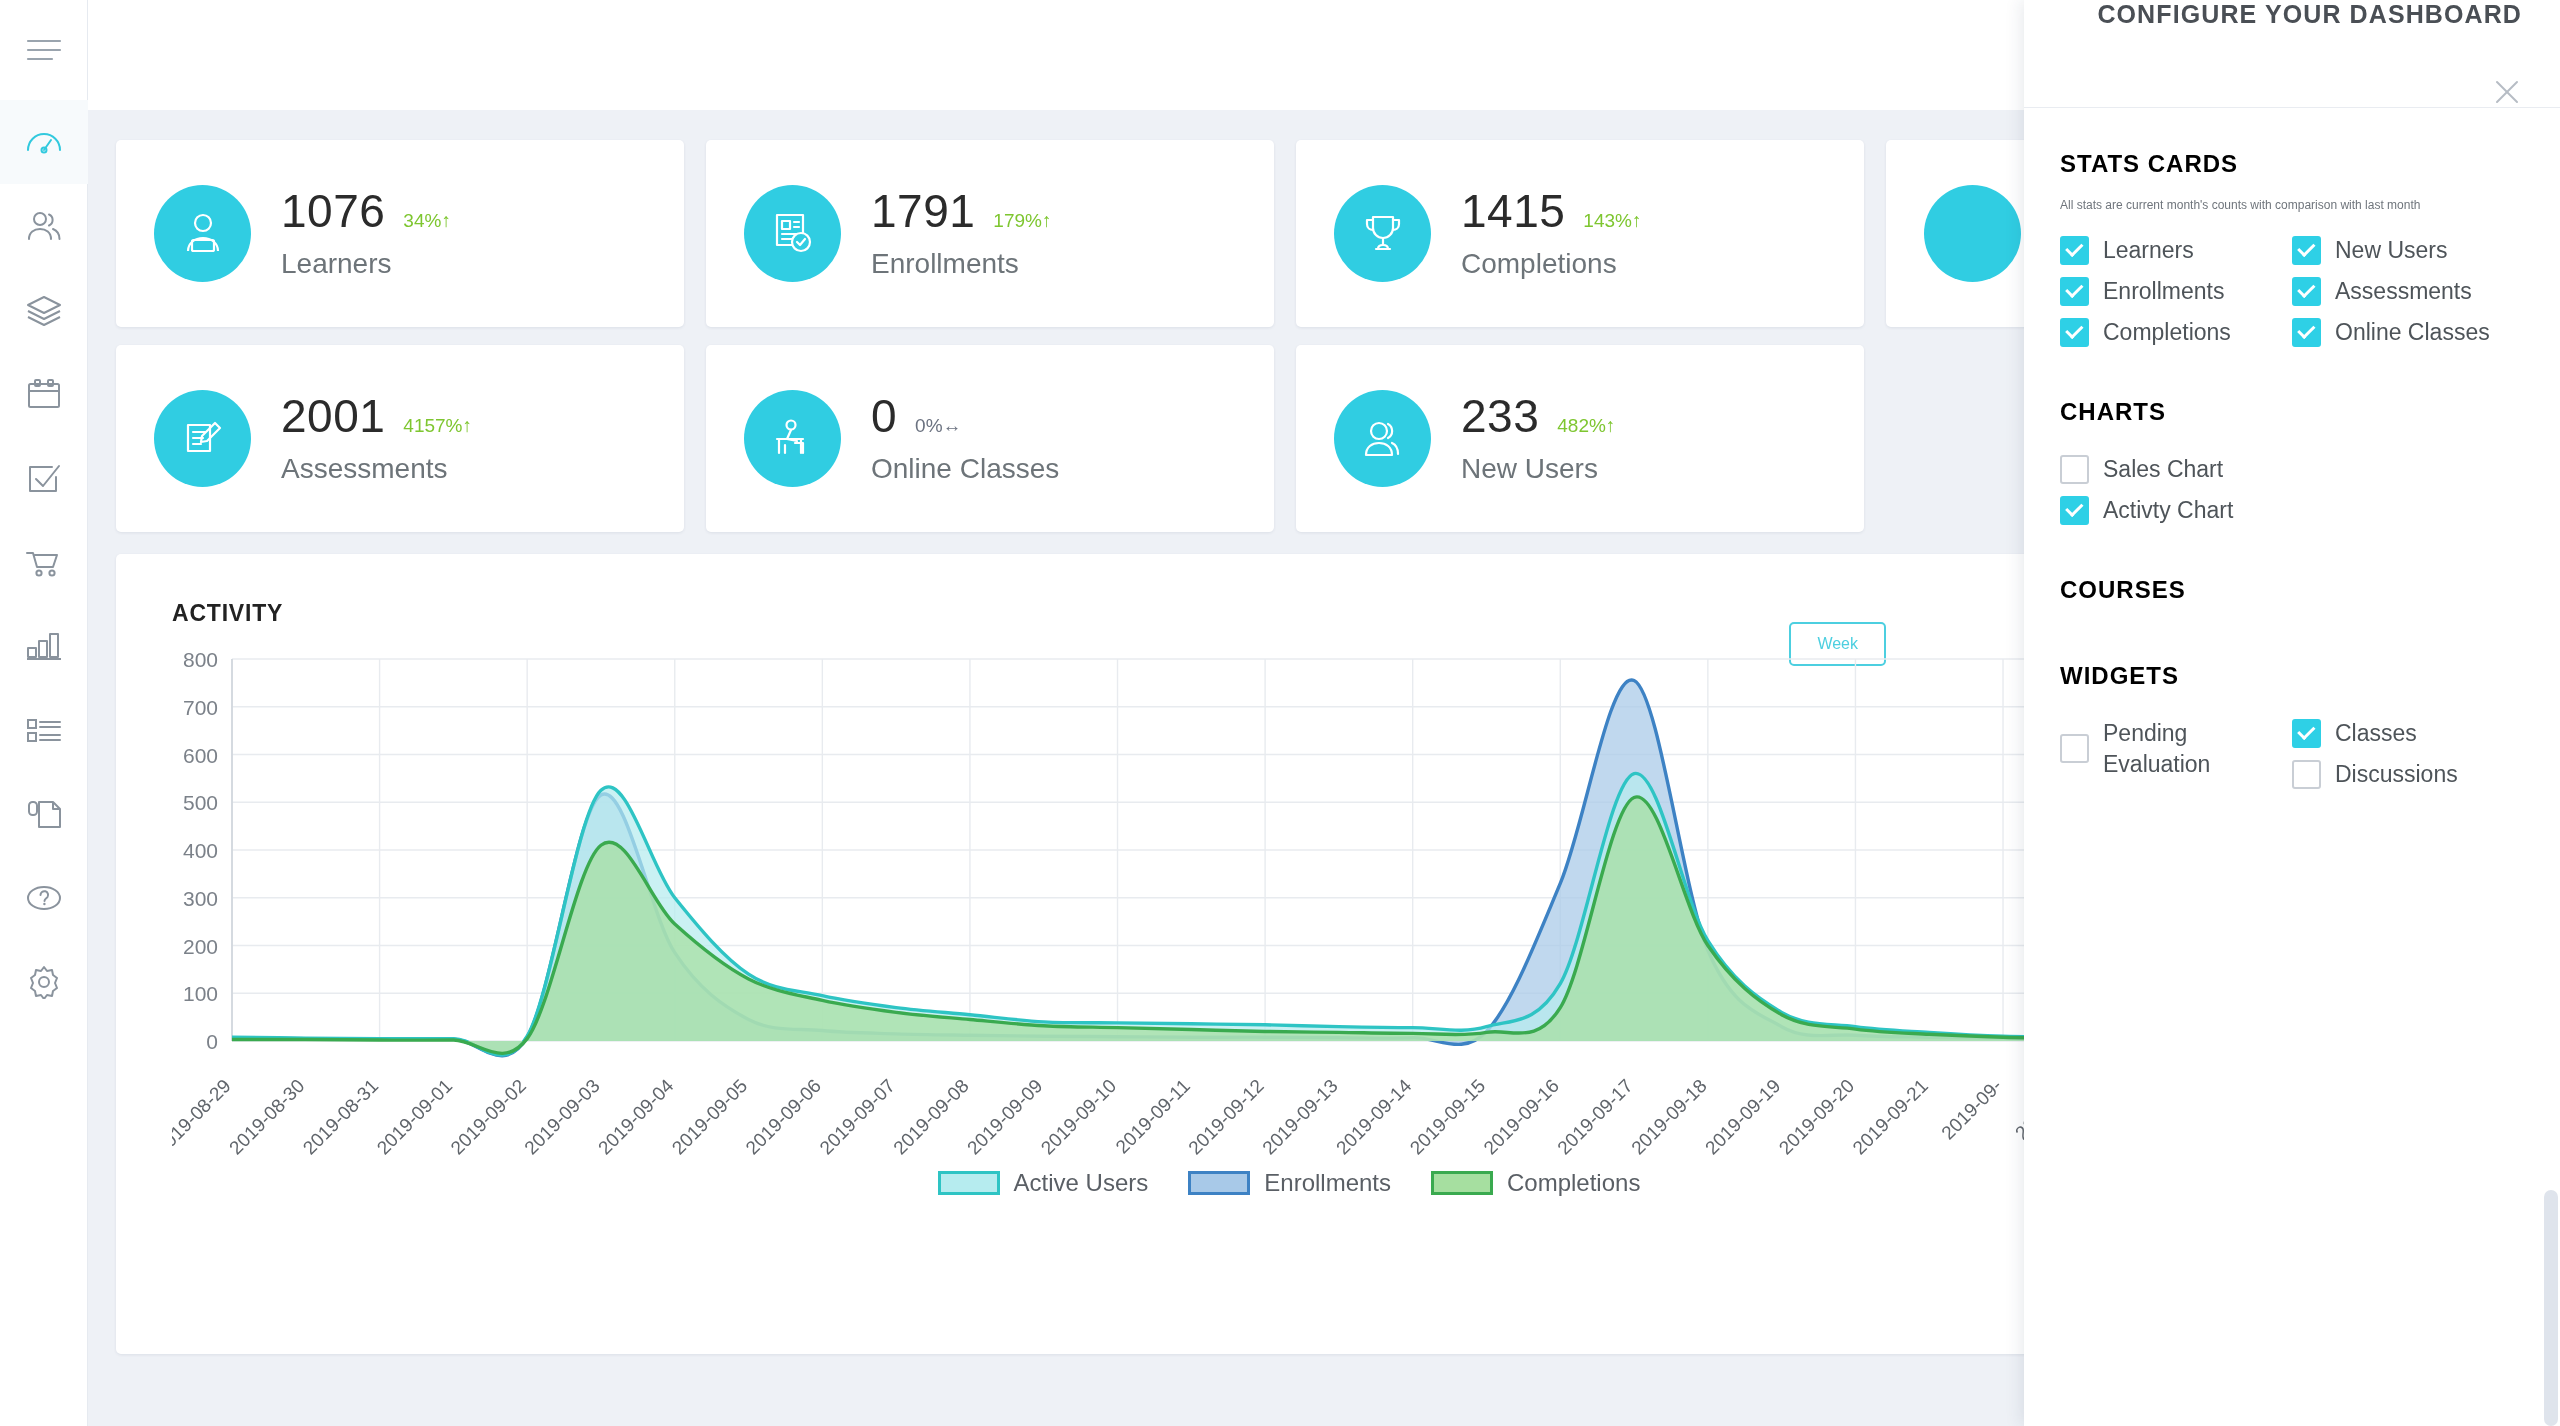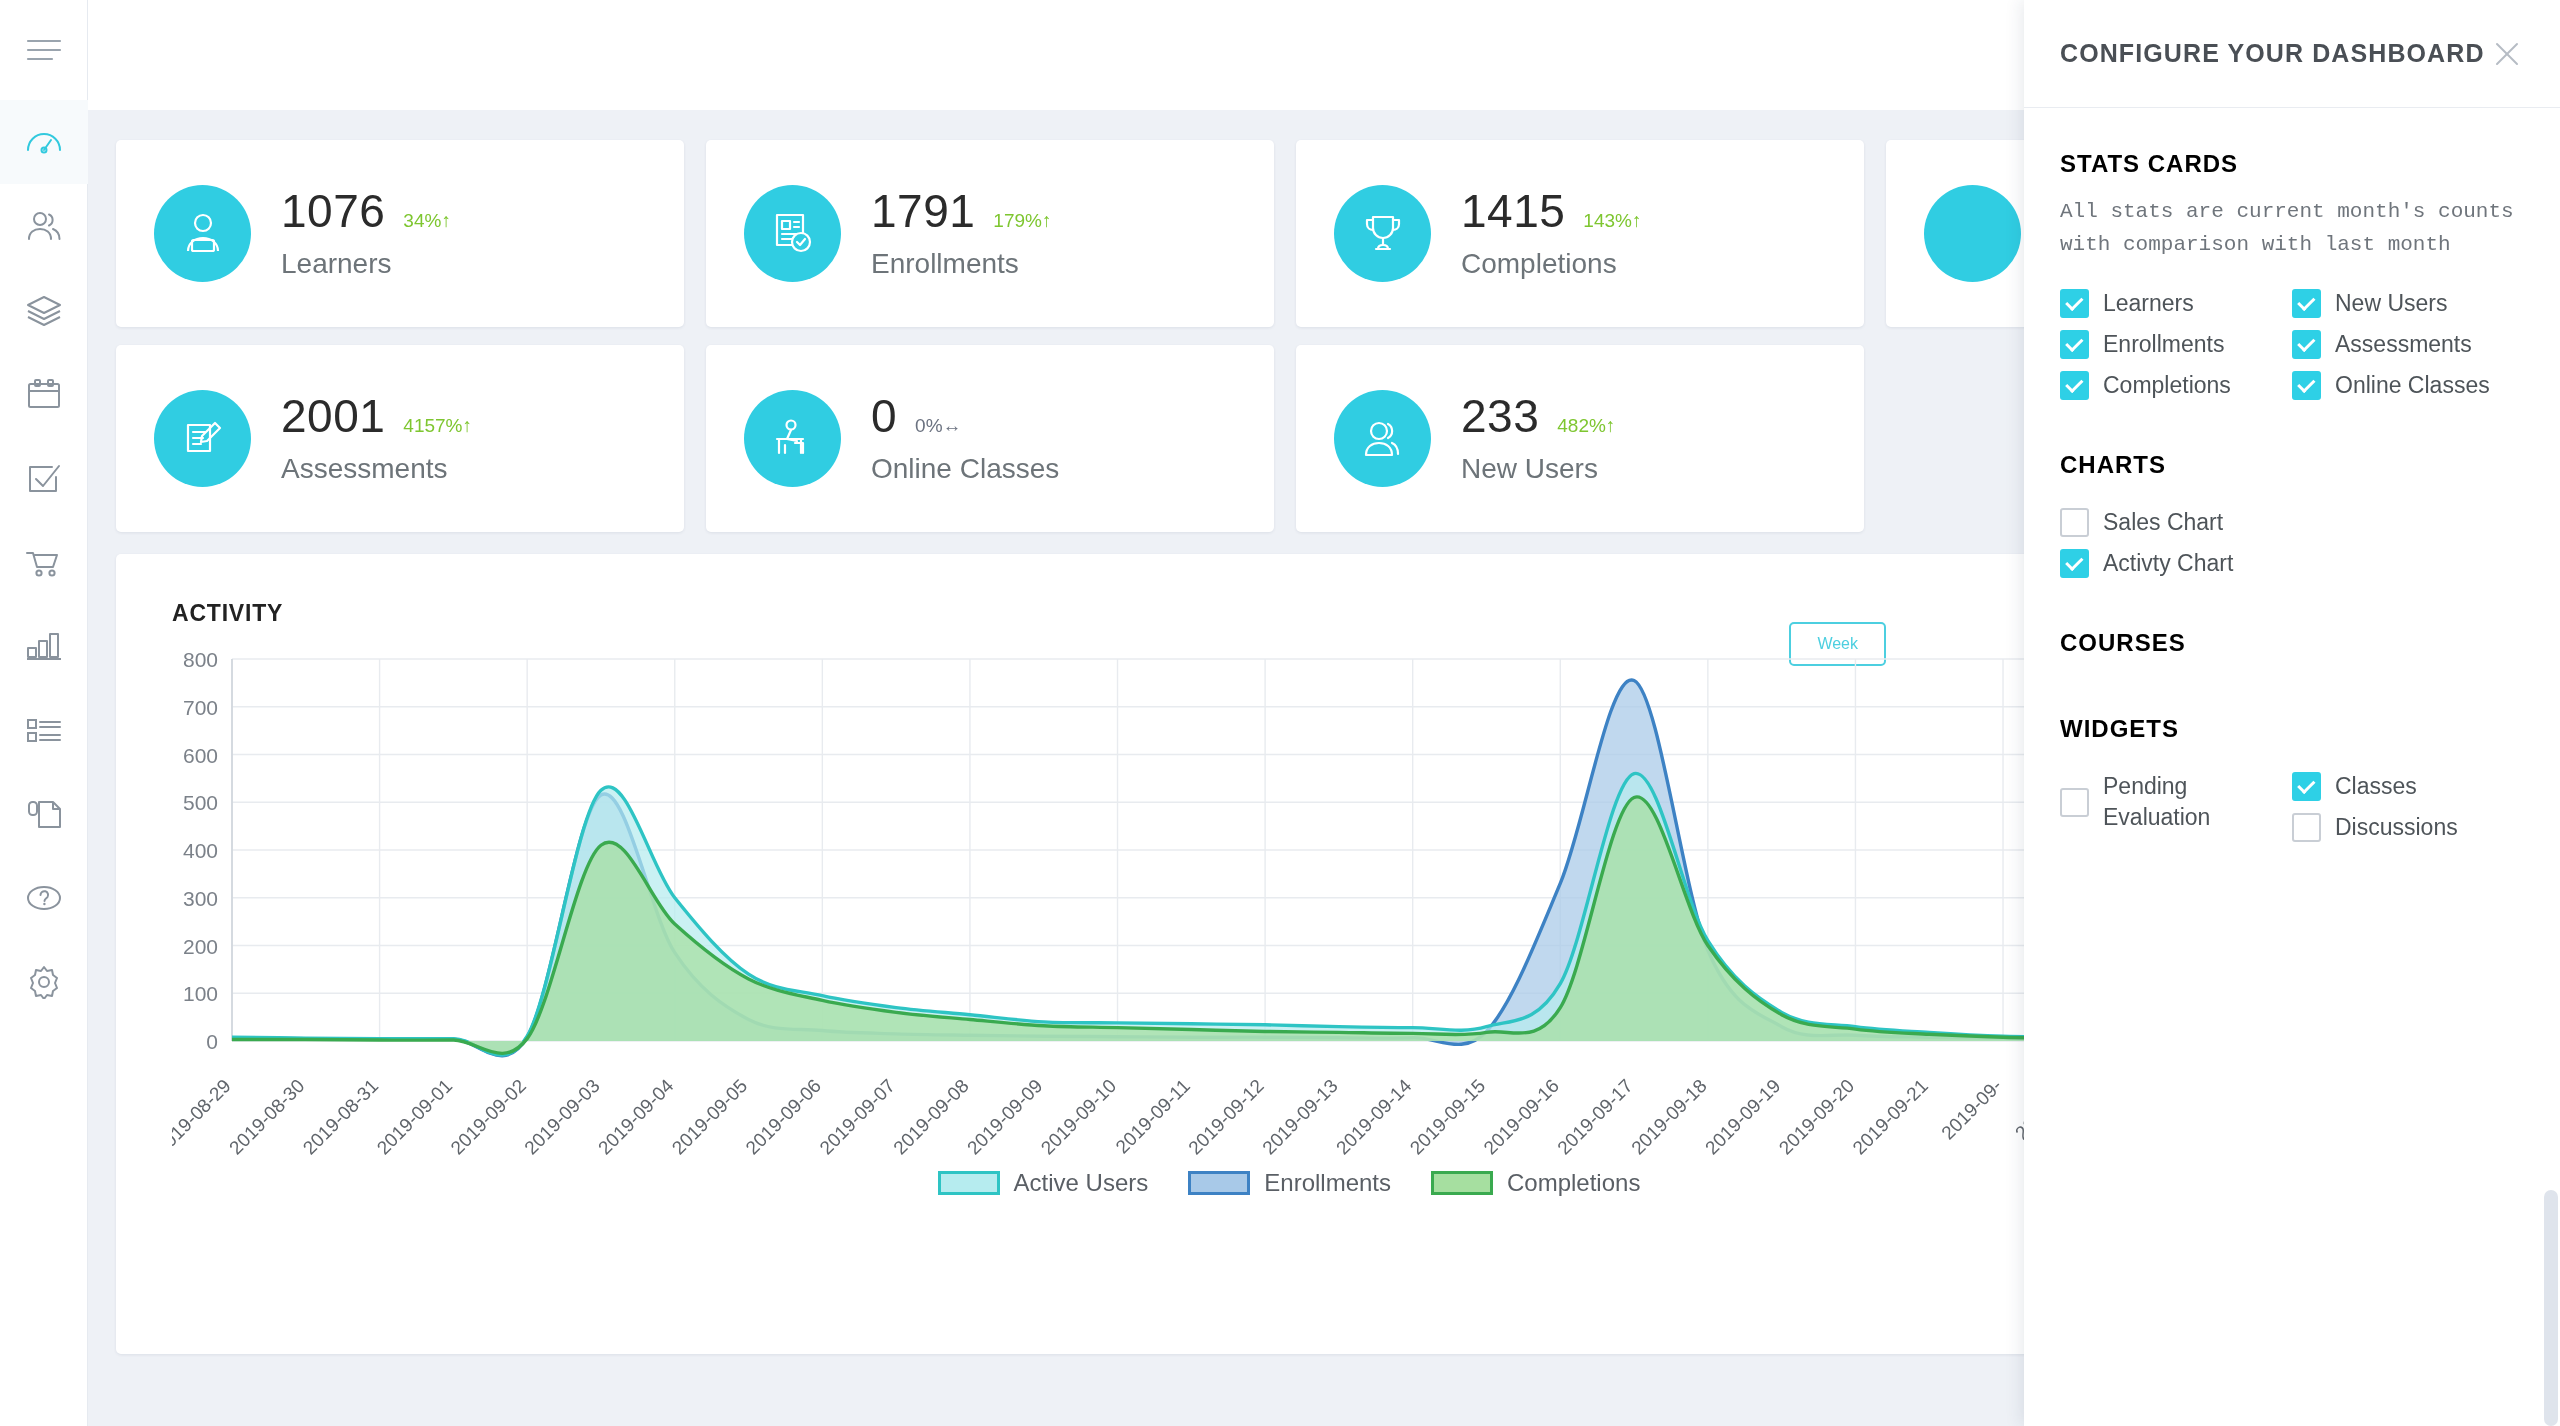--- a/index.html
+++ b/index.html
@@ -131,39 +131,39 @@
   
   #config-panel {
     position: absolute; right: 0; top: 0;
     width: 536px; height: 1426px;
     background: #ffffff;
     box-shadow: -3px 0 16px rgba(30,50,80,.10);
     z-index: 50;
   }
   #config-header {
     height: 108px;
-    display: flex; align-items: center; justify-content: space-between;
+    display: flex; align-items: flex-end; justify-content: space-between;
     padding: 0 38px 0 36px;
     border-bottom: 1px solid #e9ecf1;
+    flex-direction: column;
   }
   #config-title {
     font-size: 25px; font-weight: 700; color: #4a4f55; letter-spacing: 1.1px;
   }
   #config-close {
     color: #b6bcc4; cursor: pointer; display: flex; align-items: center;
   }
   #config-body { padding: 42px 36px 0 36px; }
   .cfg-section-title {
     font-size: 24px; font-weight: 700; color: #000000;
     letter-spacing: 1px; margin-bottom: 18px;
   }
   .cfg-note {
-    font-size: 21px; color: #6f757c; line-height: 1.55;
-    margin-bottom: 17px;
-    font-family: Liberation Mono, monospace;
+    font-size: 12px; color: #6f757c; line-height: 1.55;
+    margin-bottom: 10px;
   }
   .cfg-grid { display: flex; flex-wrap: wrap; }
   .cfg-col { width: 50%; }
   .cfg-item {
     display: flex; align-items: center; gap: 14px;
     margin: 10px 0; cursor: pointer;
   }
   .cfg-box {
     width: 29px; height: 29px; flex: 0 0 auto;
     border: 2px solid #c9ced5; border-radius: 3px; background: #fff;

